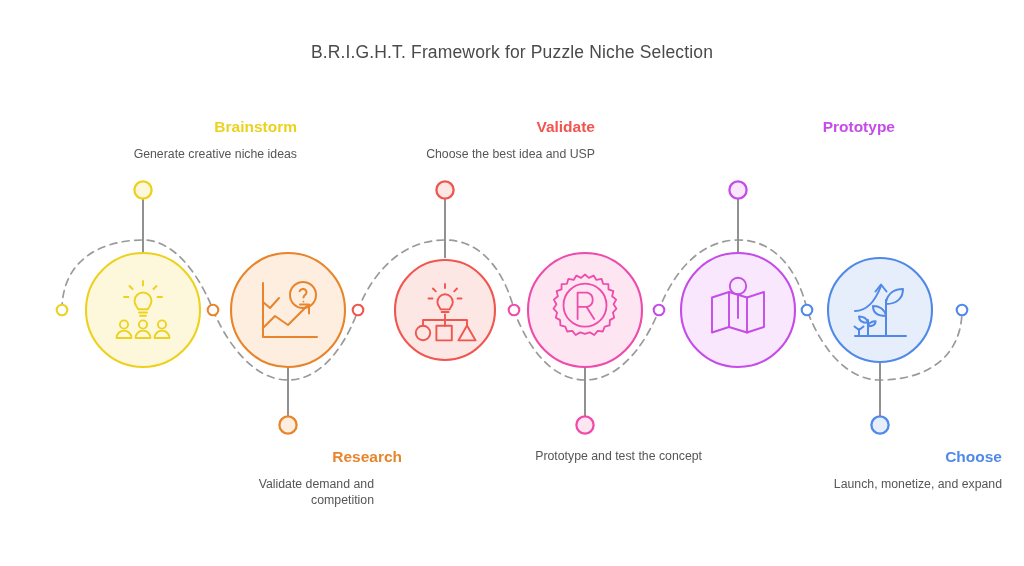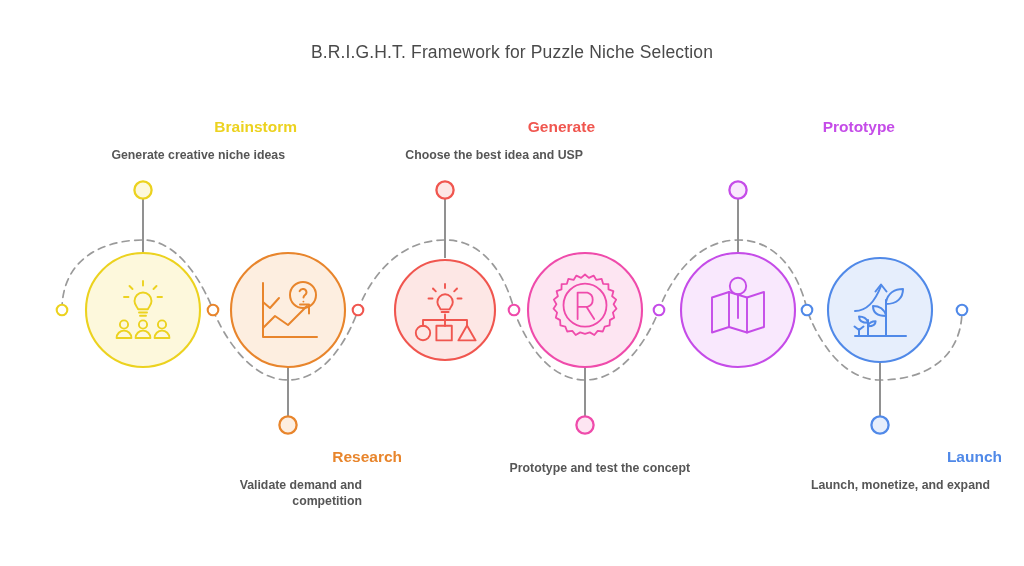--- a/index.html
+++ b/index.html
@@ -52,24 +52,24 @@
   }
   .step-title {
     font-size: 15.5px;
     font-weight: bold;
     margin: 0 0 11px 0;
     line-height: 1.1;
     white-space: nowrap;
   }
   .step-desc {
     font-size: 12.3px;
-    font-weight: 700;
+    font-weight: 400;
     color: #565656;
     line-height: 1.32;
-    margin: 12px;
+    margin: 0;
   }
 
   .step-text.align-left  { text-align: right; }
   .step-text.align-center{ text-align: right; }
 
   
   .t-brainstorm { left: 47px;  top: 118px; width: 250px; }
   .t-identify   { left: 345px; top: 118px; width: 250px; }
   .t-highlight  { left: 645px; top: 118px; width: 250px; }
 
@@ -248,35 +248,35 @@
     </g>
 
   </svg>
 
   <div class="step-text align-left t-brainstorm">
     <p class="step-title" style="color:#ecd21f">Brainstorm</p>
     <p class="step-desc">Generate creative niche ideas</p>
   </div>
 
   <div class="step-text align-left t-identify">
-    <p class="step-title" style="color:#f0564f">Generate</p>
+    <p class="step-title" style="color:#f0564f">Validate</p>
     <p class="step-desc">Choose the best idea and USP</p>
   </div>
 
   <div class="step-text align-left t-highlight">
     <p class="step-title" style="color:#c54ce8">Prototype</p>
   </div>
 
   <div class="step-text align-center t-research">
     <p class="step-title" style="color:#e8852c">Research</p>
     <p class="step-desc" style="padding:0 28px">Validate demand and competition</p>
   </div>
 
   <div class="step-text align-center t-generate">
     <p class="step-desc">Prototype and test the concept</p>
   </div>
 
   <div class="step-text align-left t-thrive">
-    <p class="step-title" style="color:#5089e8">Launch</p>
+    <p class="step-title" style="color:#5089e8">Choose</p>
     <p class="step-desc">Launch, monetize, and expand</p>
   </div>
 
 </div>
 
 </body></html>

